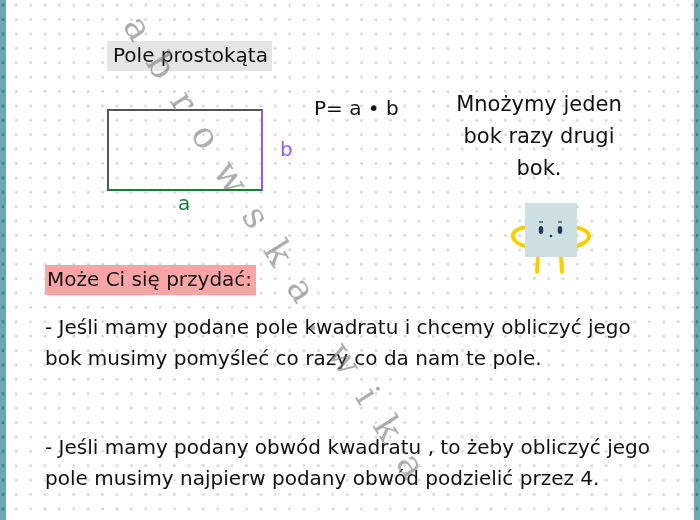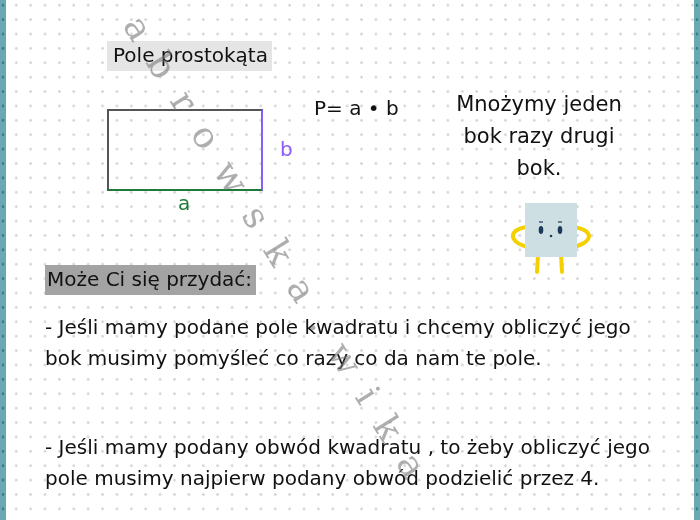--- a/index.html
+++ b/index.html
@@ -45,21 +45,21 @@
     .formula {
       position: absolute; left: 314px; top: 96px; font-size: 20px;
     }
     .desc {
       position: absolute; left: 439px; top: 88px; width: 200px;
       font-size: 21px; line-height: 32px; text-align: center;
     }
     .mascot { position: absolute; left: 505px; top: 200px; width: 100px; height: 75px; }
     .subtitle-box {
       position: absolute; left: 45px; top: 265px;
-      background: #a3a3a3; padding: 1px 4px 3px 2px;
+      background: #fca5a5; padding: 1px 4px 3px 2px;
       font-size: 20px; line-height: 26px;
     }
     .para {
       position: absolute; left: 45px; width: 620px;
       font-size: 20px; line-height: 31px;
     }
     .p1 { top: 312px; }
     .p2 { top: 432px; }
     .watermark {
       position: absolute; left: 150px; top: 8px;

